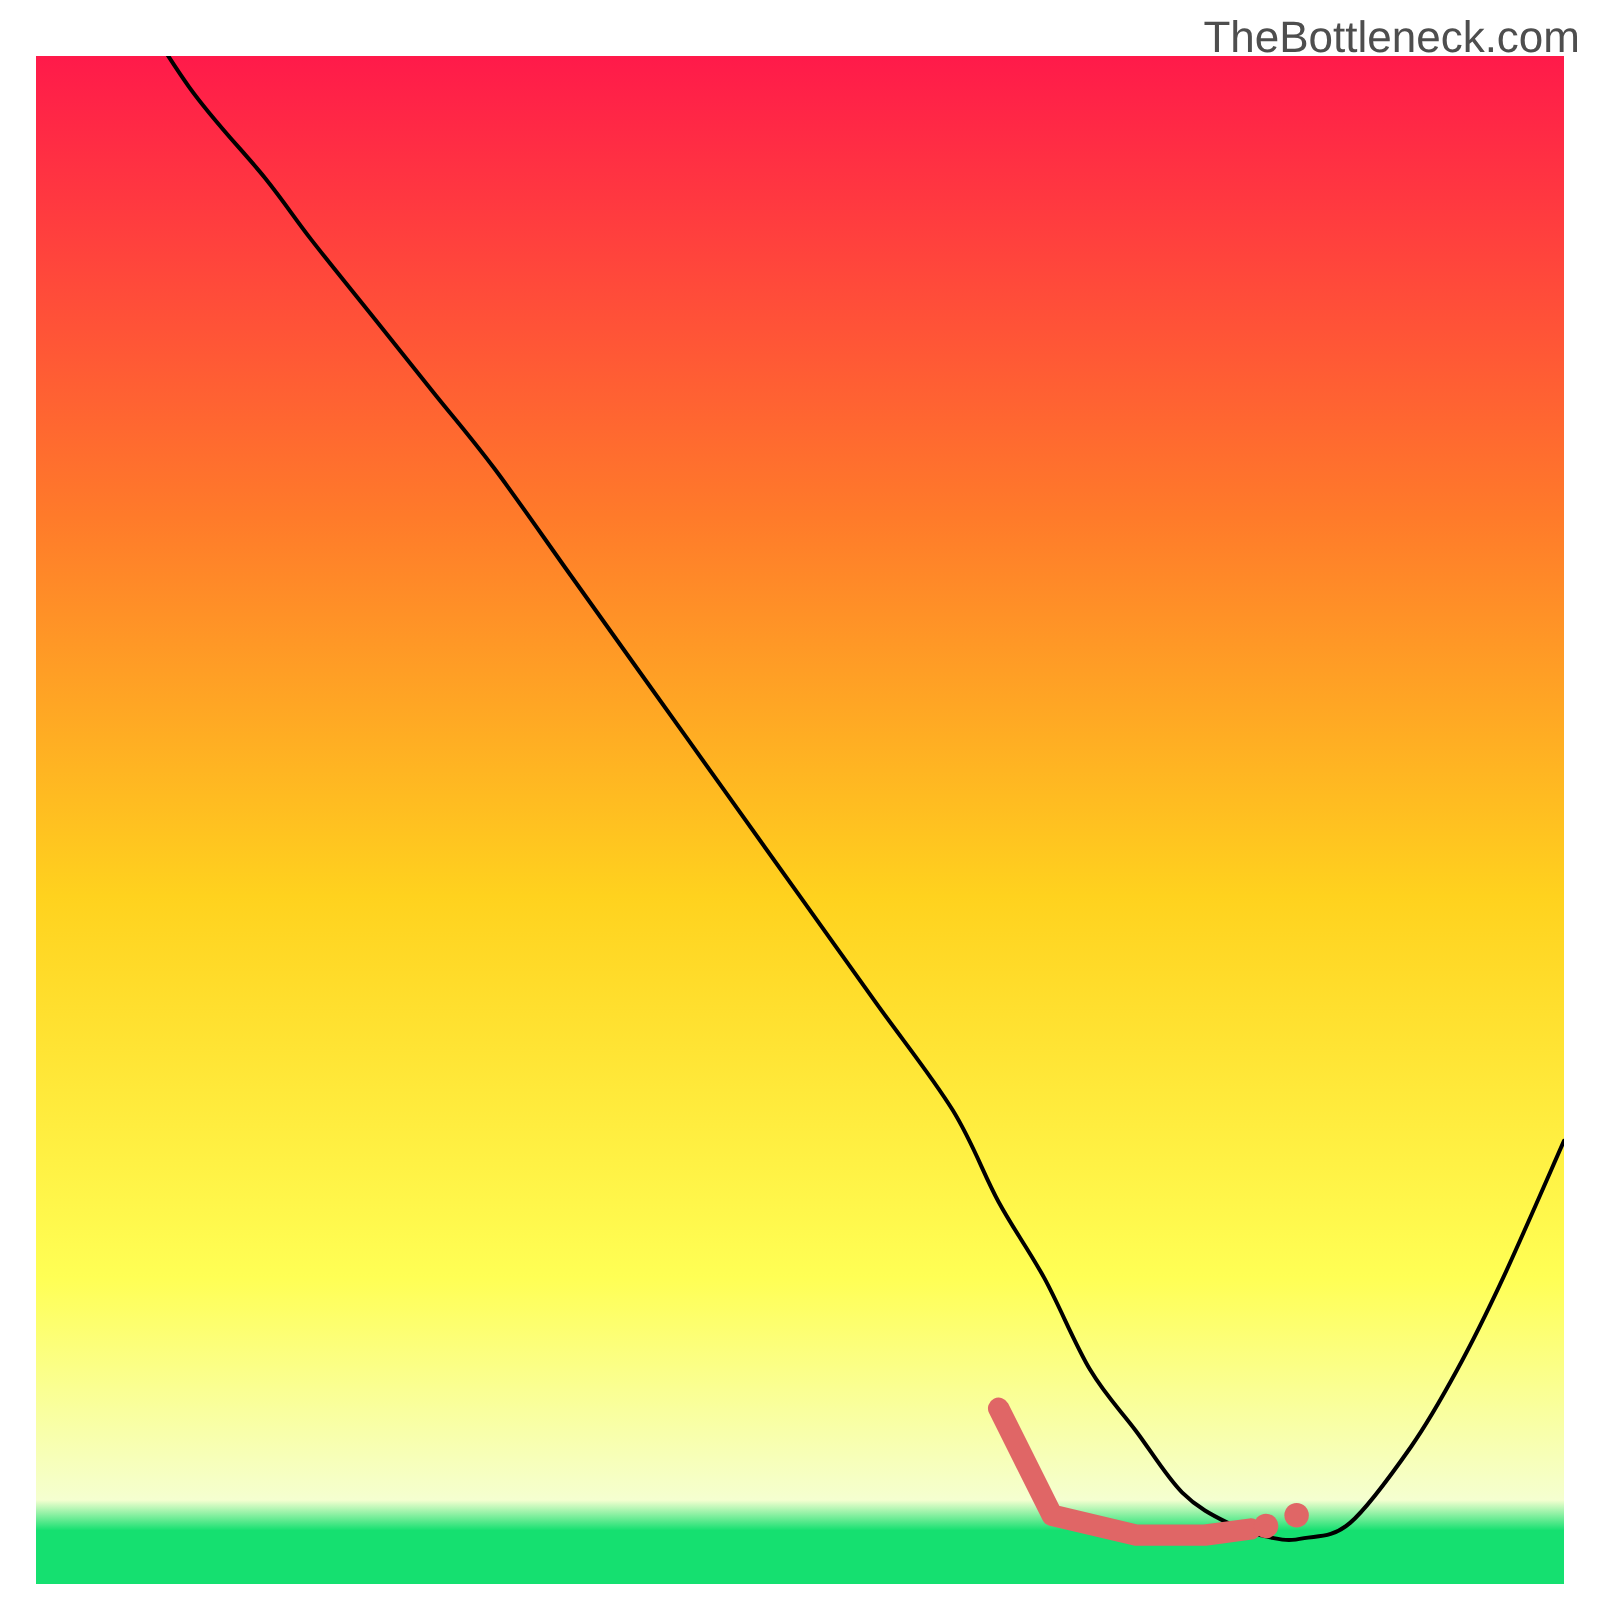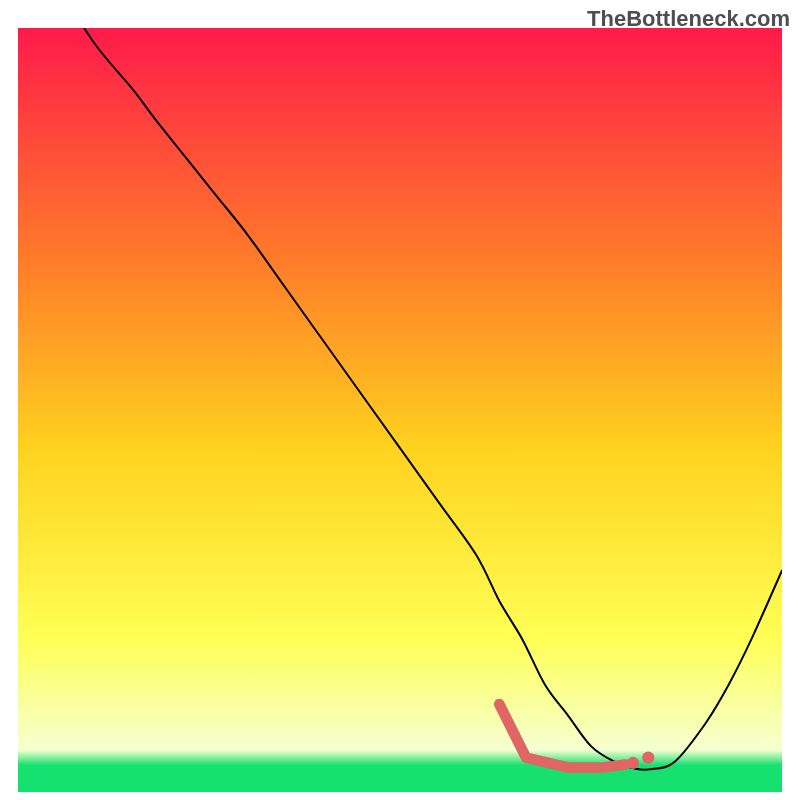--- a/index.html
+++ b/index.html
@@ -8,21 +8,21 @@
     position: relative;
     width: 800px;
     height: 800px;
   }
   .watermark {
     position: absolute;
     top: 6px;
     right: 10px;
     font-family: Arial, Helvetica, sans-serif;
     font-size: 22px;
-    font-weight: bold;
+    font-weight: normal;
     color: #4e4e4e;
     letter-spacing: 0;
   }
   .plot {
     position: absolute;
     left: 18px;
     top: 28px;
     width: 764px;
     height: 764px;
   }

